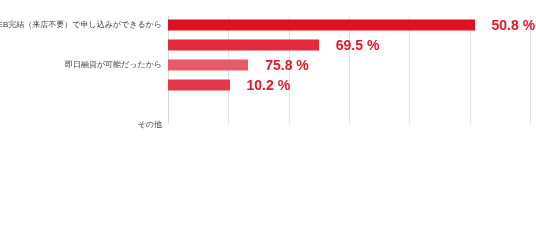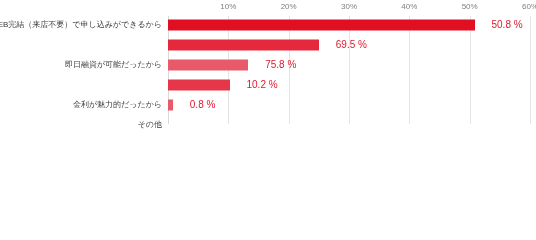--- a/index.html
+++ b/index.html
@@ -53,41 +53,33 @@
   .bar.shade2{background:#e5293c;}
   .bar.shade3{background:#e85a6a;}
   .bar.shade4{background:#e5364a;}
   .bar.shade5{background:#e85a6a;}
   .bar.shade6{background:transparent;}
 
   .value{
     position:absolute;top:50%;
     transform:translateY(-50%);
     margin-left:5px;
-    font-size:10px;
-    font-weight:normal;
+    font-size:14px;
+    font-weight:bold;
     color:#e0182b;
     white-space:nowrap;
     line-height:10px;
     padding-left:12px;
   }
 </style>
 </head>
 <body>
 
 <div id="chart">
 
-  <div class="axis-top">
-    <div class="tick-label" style="left:60.333px">10%</div>
-    <div class="tick-label" style="left:120.667px">20%</div>
-    <div class="tick-label" style="left:181px">30%</div>
-    <div class="tick-label" style="left:241.333px">40%</div>
-    <div class="tick-label" style="left:301.667px">50%</div>
-    <div class="tick-label" style="left:362px">60%</div>
-  </div>
 
   <div class="plot">
 
     <div class="gridline zero" style="left:0px"></div>
     <div class="gridline" style="left:60.333px"></div>
     <div class="gridline" style="left:120.667px"></div>
     <div class="gridline" style="left:181px"></div>
     <div class="gridline" style="left:241.333px"></div>
     <div class="gridline" style="left:301.667px"></div>
     <div class="gridline" style="left:362px"></div>
@@ -109,25 +101,20 @@
         <span class="row-label">即日融資が可能だったから</span>
         <div class="bar shade3" style="width:80.2px"></div>
         <span class="value" style="left:80.2px">75.8 %</span>
       </div>
 
       <div class="row" style="top:60px">
         <div class="bar shade4" style="width:61.5px"></div>
         <span class="value" style="left:61.5px">10.2 %</span>
       </div>
 
-      <div class="row" style="top:80px">
-        <span class="row-label">金利が魅力的だったから</span>
-        <div class="bar shade5" style="width:4.8px"></div>
-        <span class="value" style="left:4.8px">0.8 %</span>
-      </div>
 
       <div class="row" style="top:100px">
         <span class="row-label">その他</span>
         <div class="bar shade6" style="width:0px"></div>
 
       </div>
 
     </div>
   </div>
 </div>

